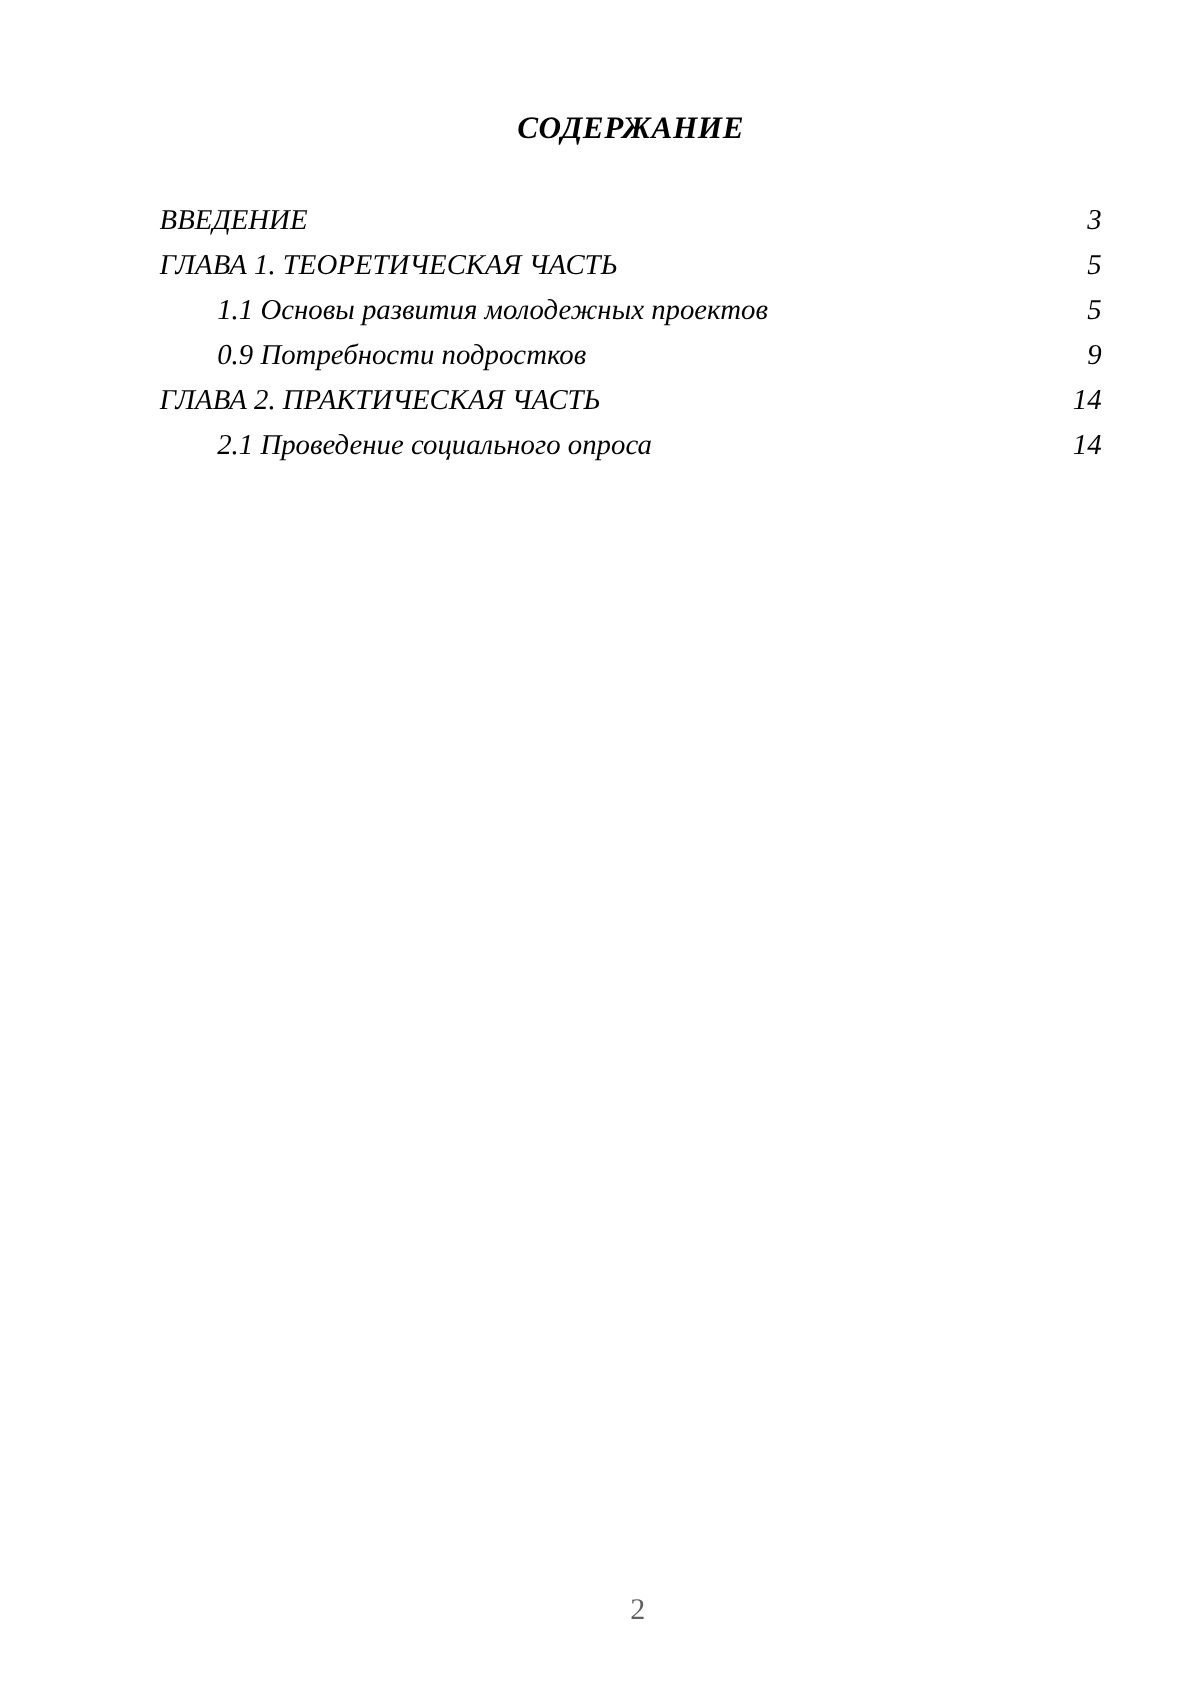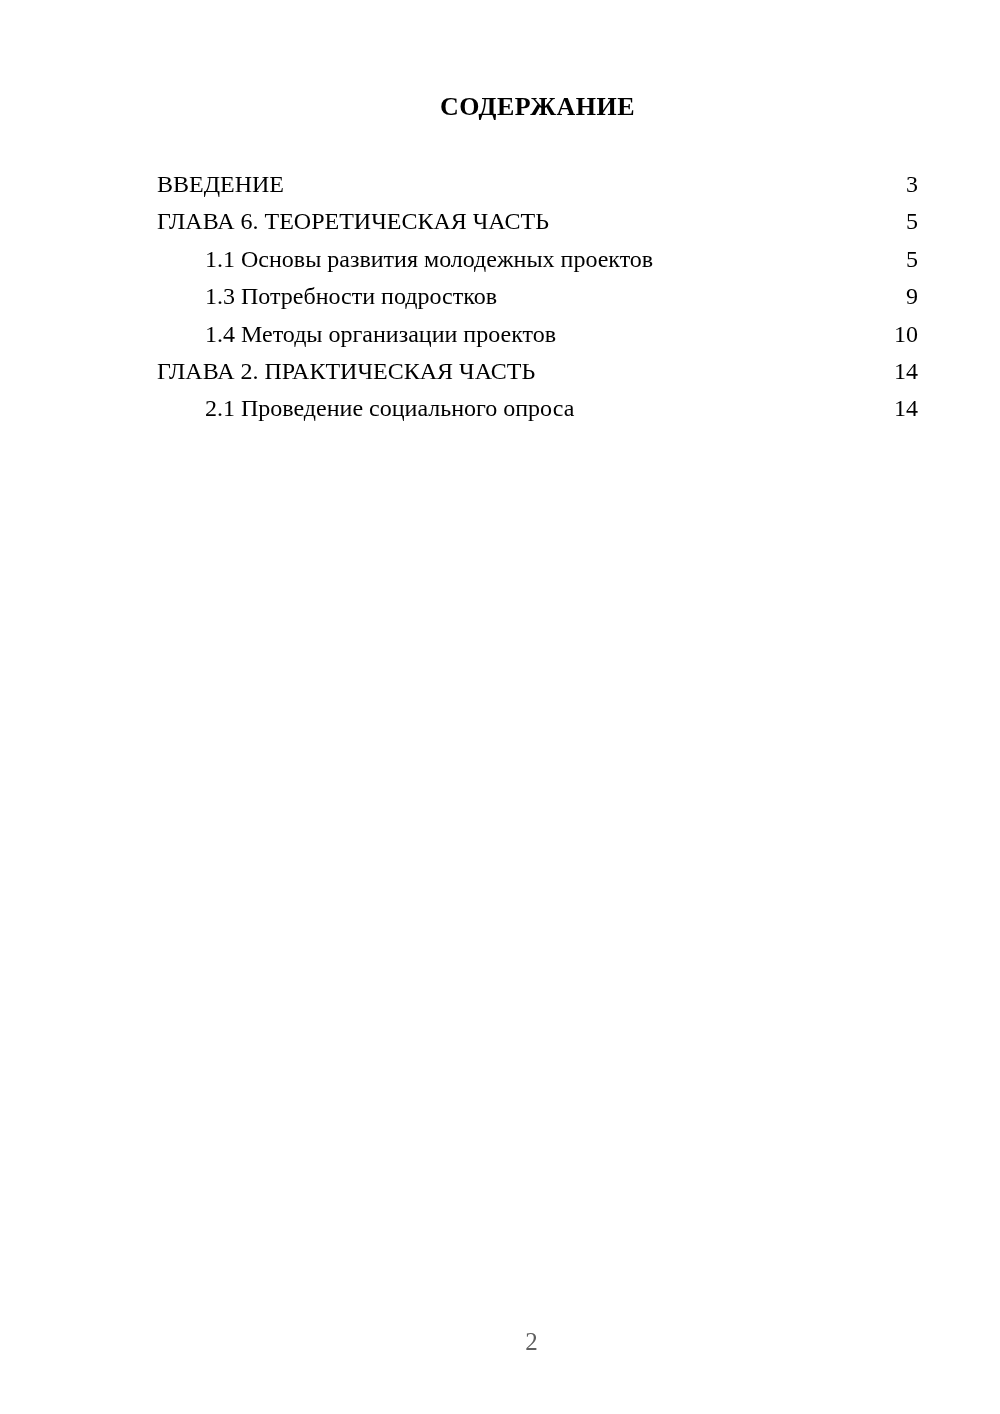--- a/index.html
+++ b/index.html
@@ -11,23 +11,24 @@
     position: relative;
     width: 1000px;
     height: 1414px;
     background: #ffffff;
     font-family: "Liberation Serif", "DejaVu Serif", serif;
     color: #000000;
     overflow: hidden;
   }
   .content {
     position: absolute;
-    left: 157px;
+    left: 133px;
     right: 82px;
     top: 0;
+    font-style: italic;
   }
   .doc-title {
     margin: 0;
     padding-top: 91px;
     text-align: center;
     font-size: 26px;
     line-height: 32px;
     font-weight: bold;
     letter-spacing: 0.5px;
   }
@@ -73,39 +74,35 @@
     <h1 class="doc-title">СОДЕРЖАНИЕ</h1>
 
     <div class="toc">
 
       <div class="toc-row">
         <span class="toc-label">ВВЕДЕНИЕ</span>
         <span class="toc-page">3</span>
       </div>
 
       <div class="toc-row">
-        <span class="toc-label">ГЛАВА 6. ТЕОРЕТИЧЕСКАЯ ЧАСТЬ</span>
+        <span class="toc-label">ГЛАВА 1. ТЕОРЕТИЧЕСКАЯ ЧАСТЬ</span>
         <span class="toc-page">5</span>
       </div>
 
       <div class="toc-row sub">
         <span class="toc-label">1.1 Основы развития молодежных проектов</span>
         <span class="toc-page">5</span>
       </div>
 
 
       <div class="toc-row sub">
-        <span class="toc-label">1.3 Потребности подростков</span>
+        <span class="toc-label">0.9 Потребности подростков</span>
         <span class="toc-page">9</span>
       </div>
 
-      <div class="toc-row sub">
-        <span class="toc-label">1.4 Методы организации проектов</span>
-        <span class="toc-page">10</span>
-      </div>
 
       <div class="toc-row">
         <span class="toc-label">ГЛАВА 2. ПРАКТИЧЕСКАЯ ЧАСТЬ</span>
         <span class="toc-page">14</span>
       </div>
 
       <div class="toc-row sub">
         <span class="toc-label">2.1 Проведение социального опроса</span>
         <span class="toc-page">14</span>
       </div>

